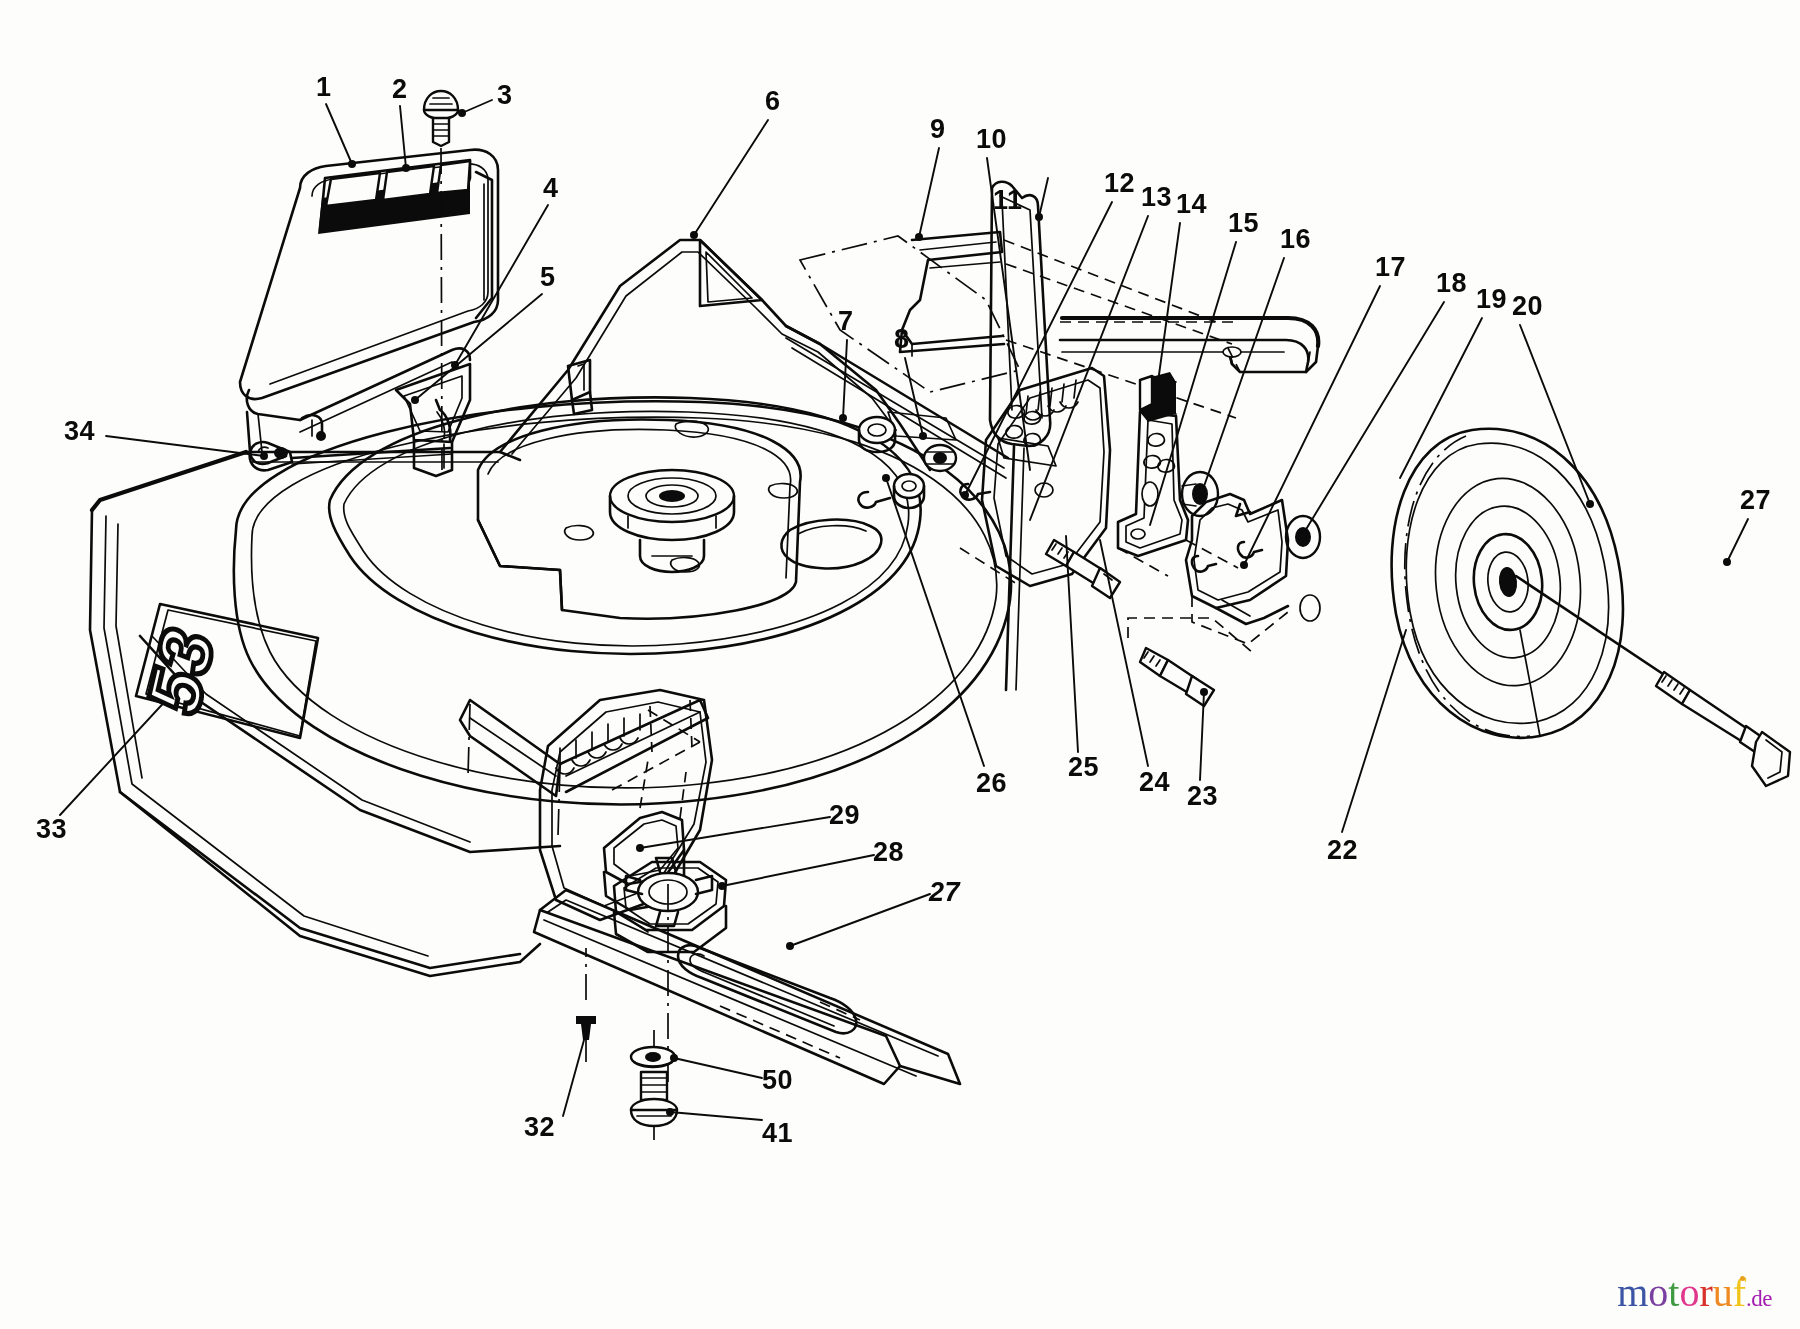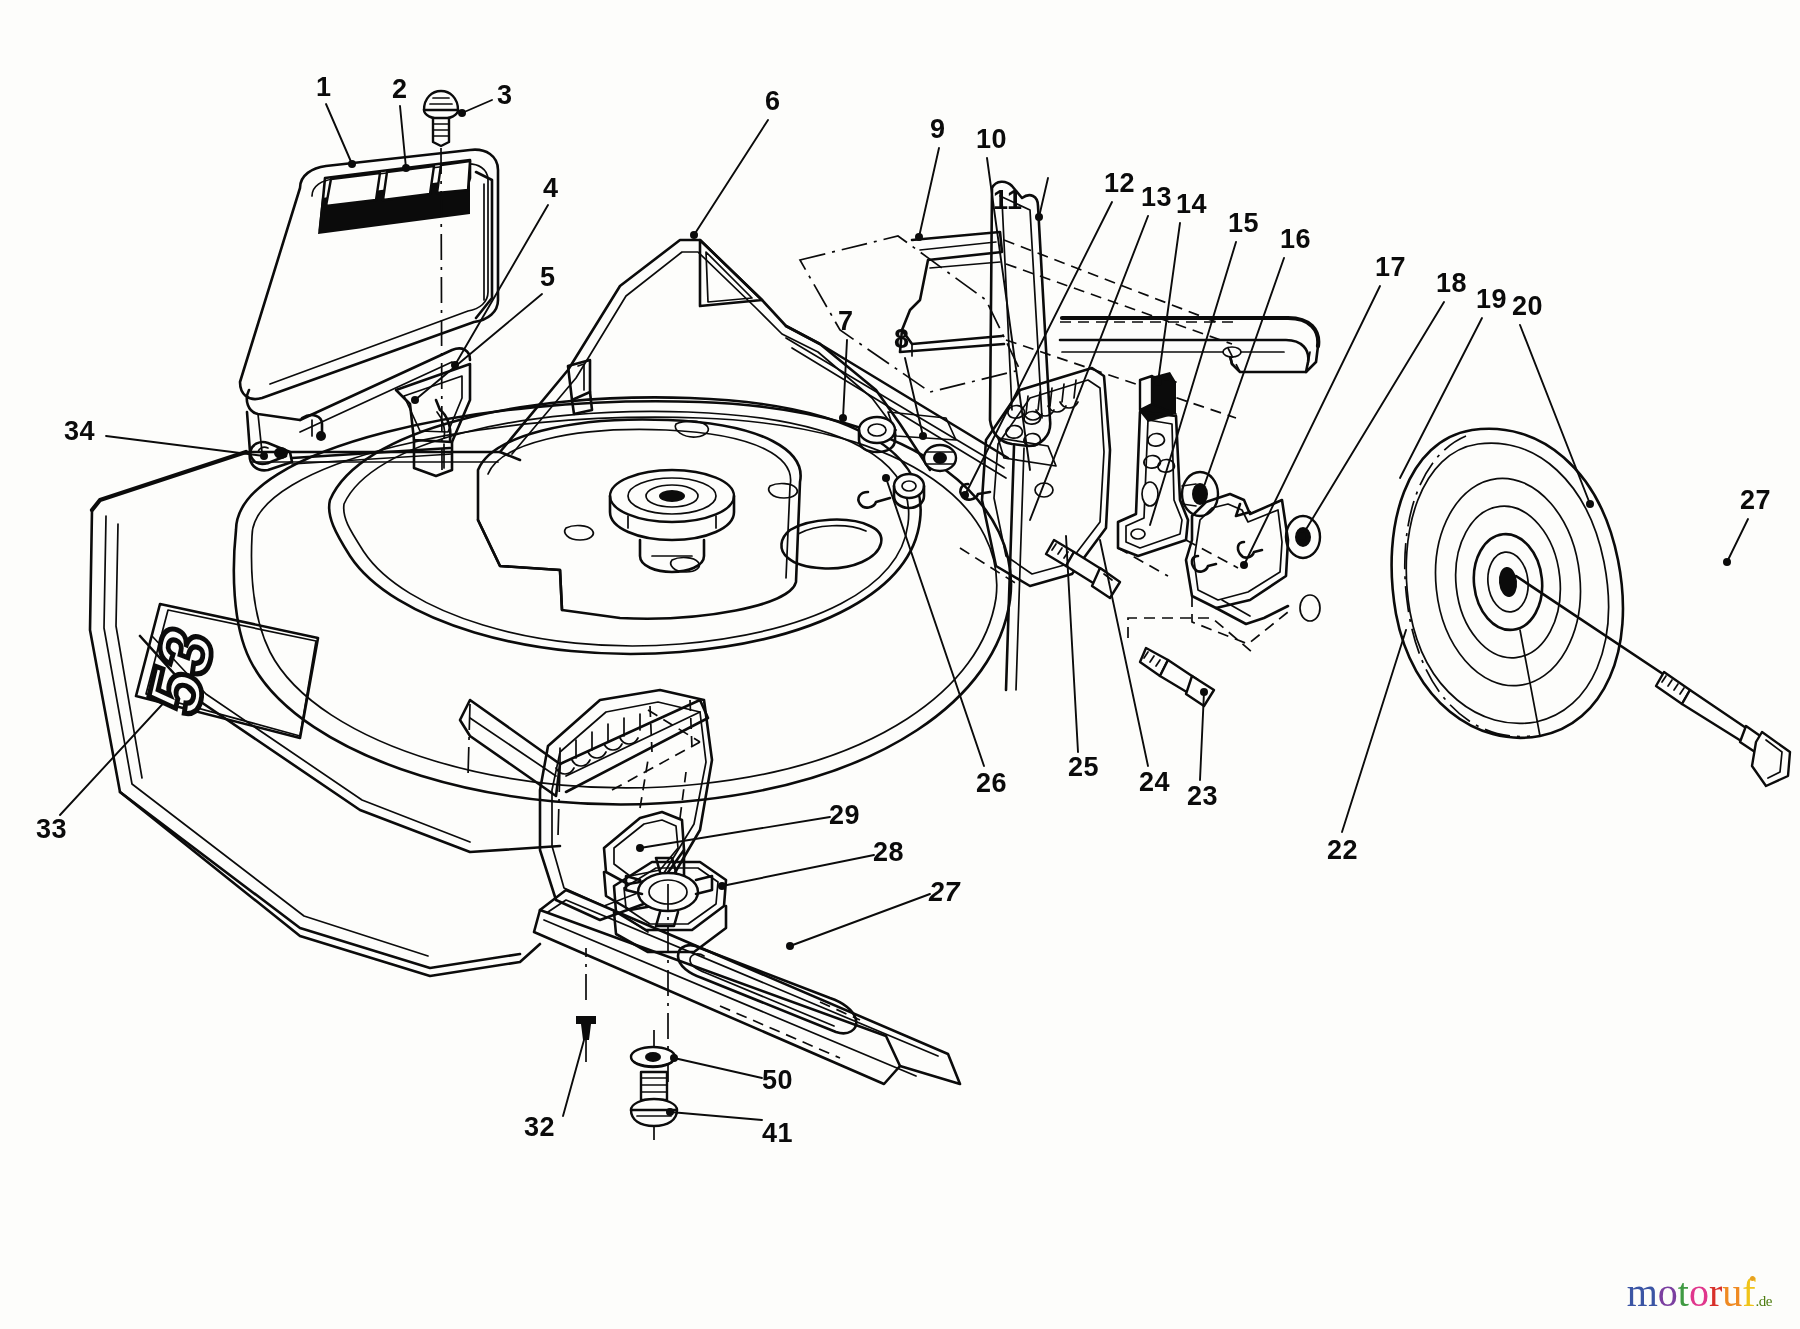--- a/index.html
+++ b/index.html
@@ -53,22 +53,22 @@
   }
   #logo .dot::after {
     content: "";
     position: absolute;
     left: -6px; top: -30px;
     width: 5px; height: 5px;
     border-radius: 50%;
     background: #e8a21f;
   }
   #logo .de {
-    font-size: 15px;
-    color: #4d7c0f;
+    font-size: 23px;
+    color: #a21caf;
     letter-spacing: -0.5px;
   }
 </style>
 </head>
 <body>
 
 <div id="page">
 
   <svg id="drawing" viewBox="0 0 1800 1329">
     <defs>

